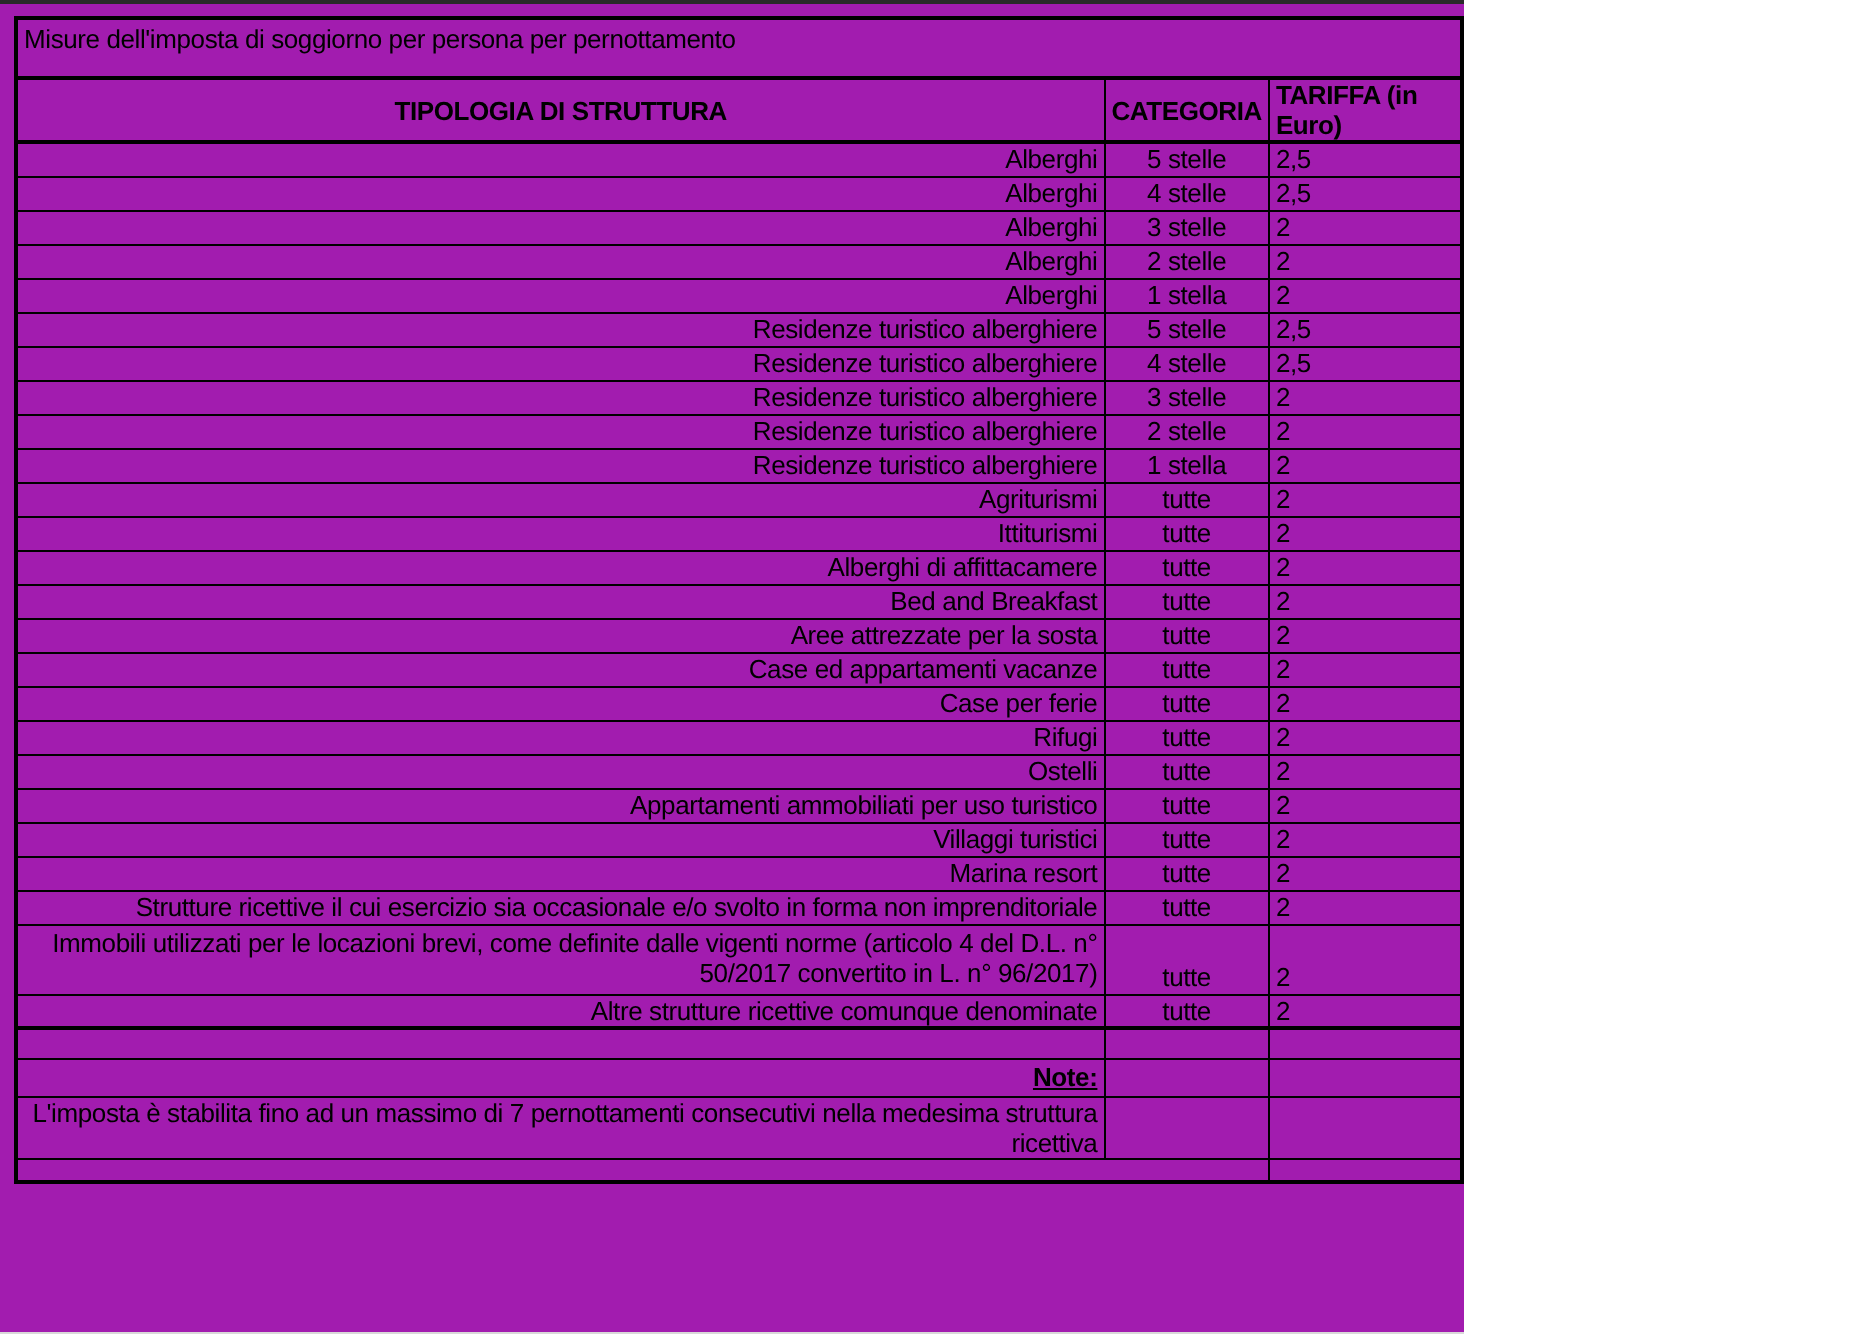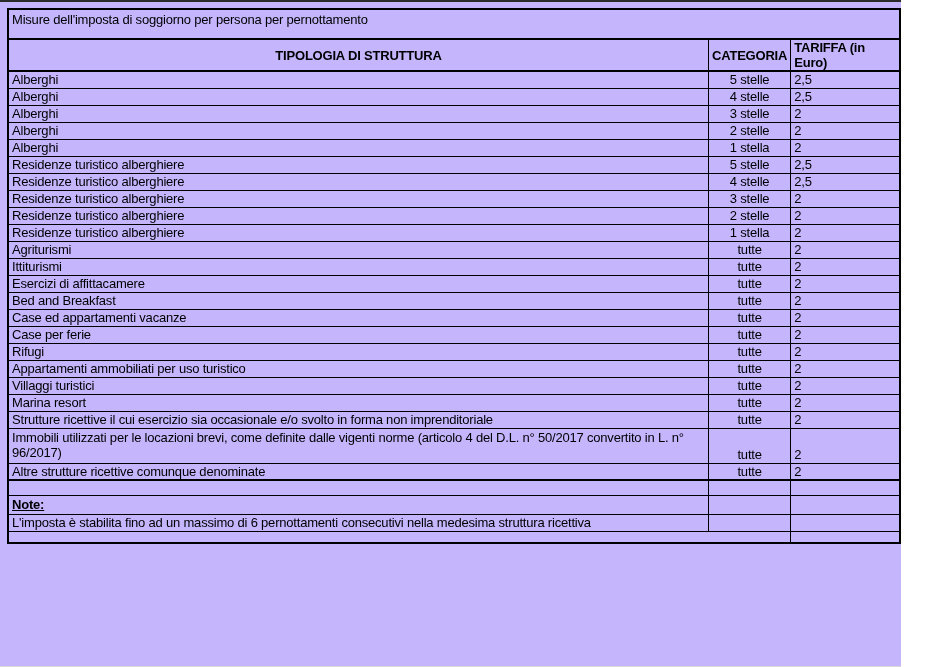--- a/index.html
+++ b/index.html
@@ -3,24 +3,24 @@
 <meta charset="utf-8">
 <style>
   * { margin:0; padding:0; box-sizing:border-box; }
   html,body { background:#ffffff; }
   body {
     width:928px; height:667px; overflow:hidden;
     font-family:"Liberation Sans", sans-serif;
     color:#000;
   }
   .page {
-    width:901px; height:667px;
+    width:732px; height:667px;
     border-top:2px solid #2a2a2a;
     border-bottom:1px solid #d9d9d9;
-    background:#c4b5fd;
+    background:#a21caf;
   }
   table.tbl {
     border-collapse:collapse;
     table-layout:fixed;
     margin:6px 0 0 7px;
     border:2px solid #000;
     font-size:13px;
     letter-spacing:-0.2px;
   }
   col.c1 { width:722px; }
@@ -42,21 +42,21 @@
   tr.header-row th {
     height:17px;
     font-weight:bold;
     border-top:2.5px solid #000;
     border-bottom:2.5px solid #000;
     text-align:left;
     margin-top:28px;
   }
   tr.header-row th.h-tip { text-align:center; }
   tbody td { height:17px; }
-  td.cell-tip { text-align:left; }
+  td.cell-tip { text-align:right; }
   td.cell-cat { text-align:center; }
   td.cell-tar { text-align:left; }
   tr.row-tall td { height:35px; }
   tr.row-tall td.cell-tip { vertical-align:top; padding-top:1px; }
   tr.row-tall td.cell-cat,
   tr.row-tall td.cell-tar { vertical-align:bottom; padding-bottom:1px; }
   tr.row-main-end td { border-bottom:2.5px solid #000; }
   tr.row-spacer td { height:15px; }
   tr.row-note-label td { height:19px;margin-top:20px; }
   tr.row-note-label td.cell-tip { font-weight:bold; text-decoration:underline; }
@@ -138,41 +138,51 @@
           <td class="cell-tip">Agriturismi</td>
           <td class="cell-cat">tutte</td>
           <td class="cell-tar">2</td>
         </tr>
         <tr class="row-normal">
           <td class="cell-tip">Ittiturismi</td>
           <td class="cell-cat">tutte</td>
           <td class="cell-tar">2</td>
         </tr>
         <tr class="row-normal">
-          <td class="cell-tip">Esercizi di affittacamere</td>
+          <td class="cell-tip">Alberghi di affittacamere</td>
           <td class="cell-cat">tutte</td>
           <td class="cell-tar">2</td>
         </tr>
         <tr class="row-normal">
           <td class="cell-tip">Bed and Breakfast</td>
           <td class="cell-cat">tutte</td>
           <td class="cell-tar">2</td>
         </tr>
         <tr class="row-normal">
+          <td class="cell-tip">Aree attrezzate per la sosta</td>
+          <td class="cell-cat">tutte</td>
+          <td class="cell-tar">2</td>
+        </tr>
+        <tr class="row-normal">
           <td class="cell-tip">Case ed appartamenti vacanze</td>
           <td class="cell-cat">tutte</td>
           <td class="cell-tar">2</td>
         </tr>
         <tr class="row-normal">
           <td class="cell-tip">Case per ferie</td>
           <td class="cell-cat">tutte</td>
           <td class="cell-tar">2</td>
         </tr>
         <tr class="row-normal">
           <td class="cell-tip">Rifugi</td>
+          <td class="cell-cat">tutte</td>
+          <td class="cell-tar">2</td>
+        </tr>
+        <tr class="row-normal">
+          <td class="cell-tip">Ostelli</td>
           <td class="cell-cat">tutte</td>
           <td class="cell-tar">2</td>
         </tr>
         <tr class="row-normal">
           <td class="cell-tip">Appartamenti ammobiliati per uso turistico</td>
           <td class="cell-cat">tutte</td>
           <td class="cell-tar">2</td>
         </tr>
         <tr class="row-normal">
           <td class="cell-tip">Villaggi turistici</td>
@@ -203,21 +213,21 @@
           <td class="cell-tip"></td>
           <td class="cell-cat"></td>
           <td class="cell-tar"></td>
         </tr>
         <tr class="row-note-label">
           <td class="cell-tip">Note:</td>
           <td class="cell-cat"></td>
           <td class="cell-tar"></td>
         </tr>
         <tr class="row-note-text">
-          <td class="cell-tip">L'imposta è stabilita fino ad un massimo di 6 pernottamenti consecutivi nella medesima struttura ricettiva</td>
+          <td class="cell-tip">L'imposta è stabilita fino ad un massimo di 7 pernottamenti consecutivi nella medesima struttura ricettiva</td>
           <td class="cell-cat"></td>
           <td class="cell-tar"></td>
         </tr>
         <tr class="row-last">
           <td class="cell-tip" colspan="2"></td>
           <td class="cell-tar"></td>
         </tr>
       </tbody>
   </table>
 </div>

